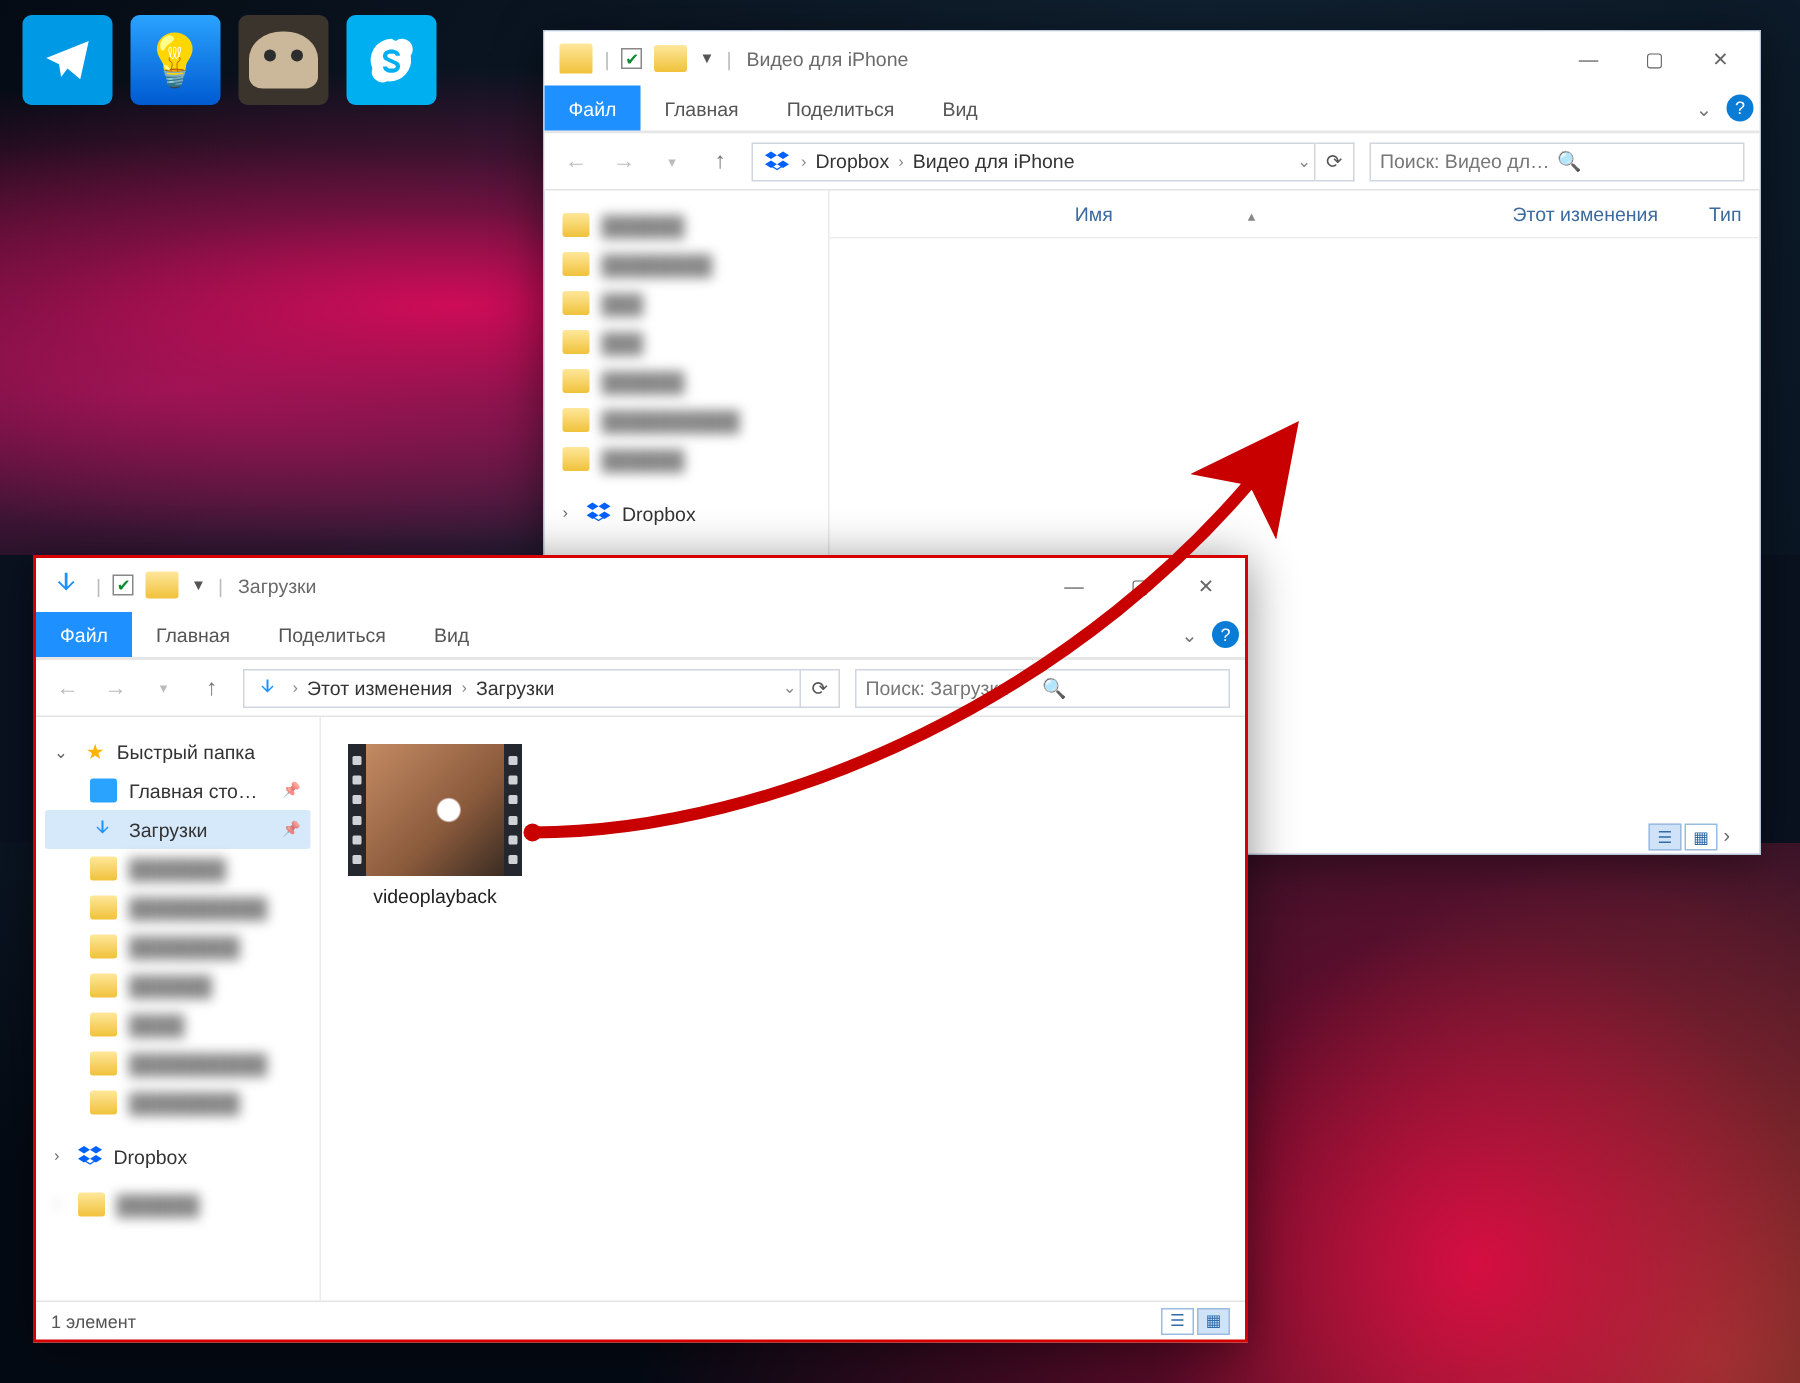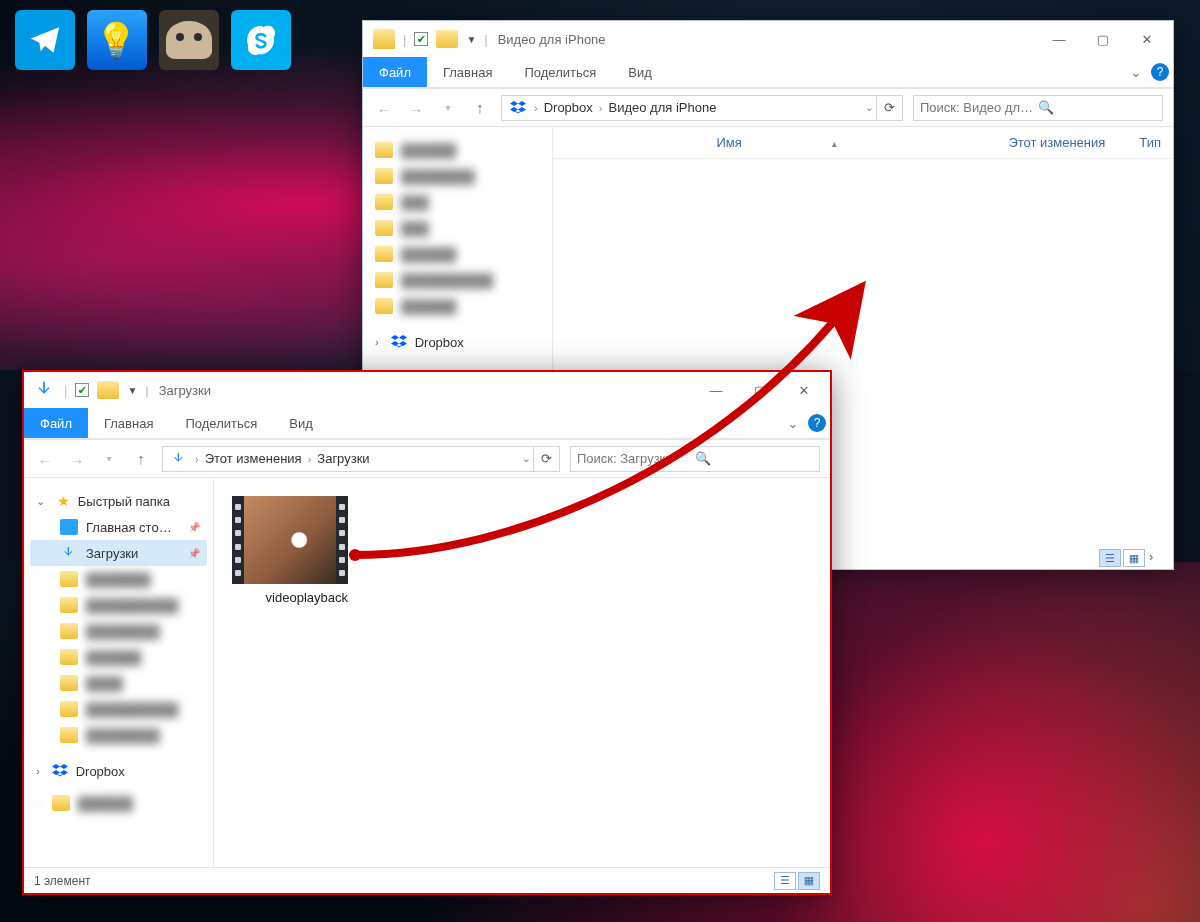--- a/index.html
+++ b/index.html
@@ -97,21 +97,21 @@
   .col { padding:0 12px; }
   .col.name { flex:1;text-align:center; }
   .col.sortu::after { content:"▴"; font-size:10px; margin-left:90px; color:#888; }
   .empty-msg { text-align:center; color:#777; margin-top:22px; }
   .hscroll-marker { position:absolute; bottom:2px; right:6px; width:18px; height:18px; color:#666; }
   .view-switch { position:absolute; bottom:2px; right:28px; display:flex; gap:2px; }
   .view-switch div { width:22px; height:18px; border:1px solid #9bbbe0; display:flex; align-items:center; justify-content:center; font-size:11px; color:#326da8; }
   .view-switch div.on { background:#cfe2f7; }
 
   .thumbs { padding:18px; display:flex; gap:20px; }
-  .vid-thumb { width:116px; text-align:right; font-size:13px; color:#222;}
+  .vid-thumb { width:116px; text-align:center; font-size:13px; color:#222;}
   .frame { width:116px; height:88px; background:#222; display:flex; }
   .strip { width:12px; background:#24282e; display:flex; flex-direction:column; justify-content:space-around; padding:4px 0;}
   .strip i{ display:block; width:6px; height:6px; background:#cfd2d6; margin:0 auto; border-radius:1px;}
   .frame .img { flex:1; background:
      radial-gradient(circle at 60% 50%, #fff 0 10%, transparent 12%),
      linear-gradient(135deg,#c48b63,#8a5a3c 60%,#3a2c22);
   }
 
   .statusbar { height:26px; border-top:1px solid #e4e4e4; display:flex; align-items:center; padding:0 10px; color:#555; font-size:12px;}
   .statusbar .sspacer{flex:1;}

